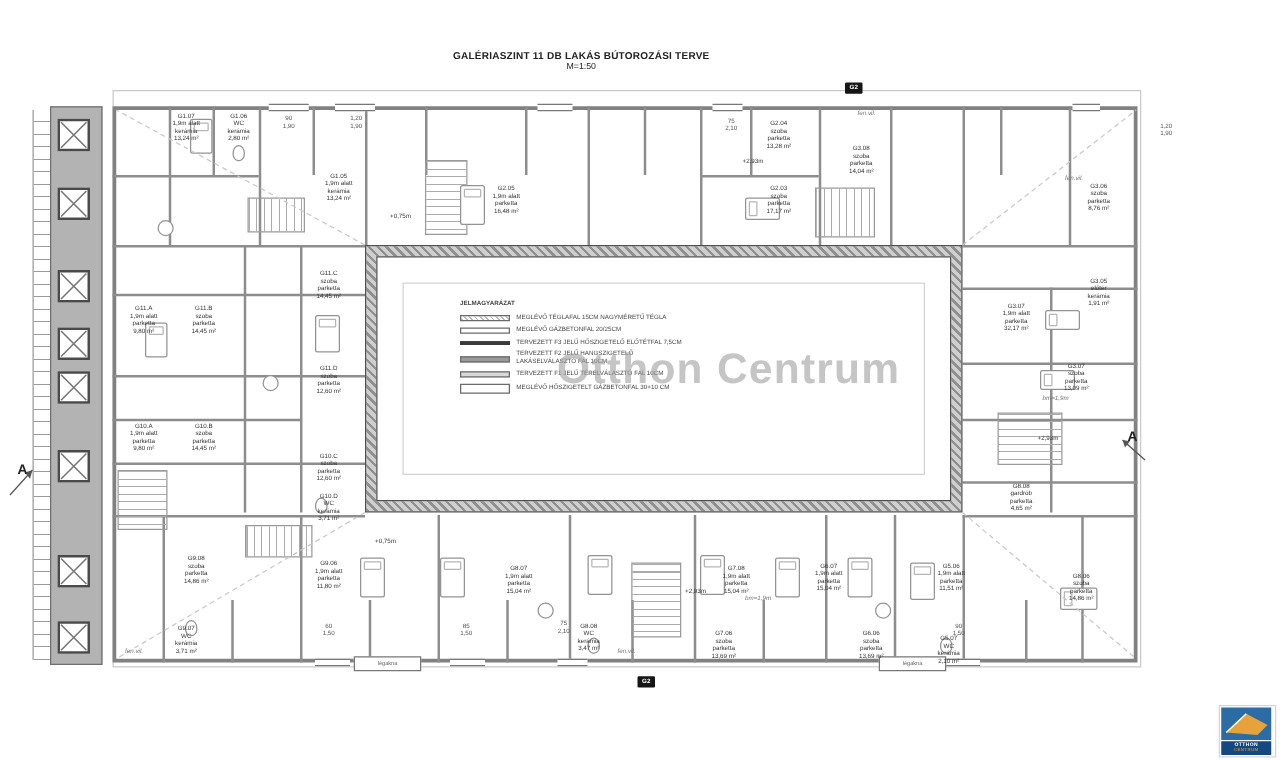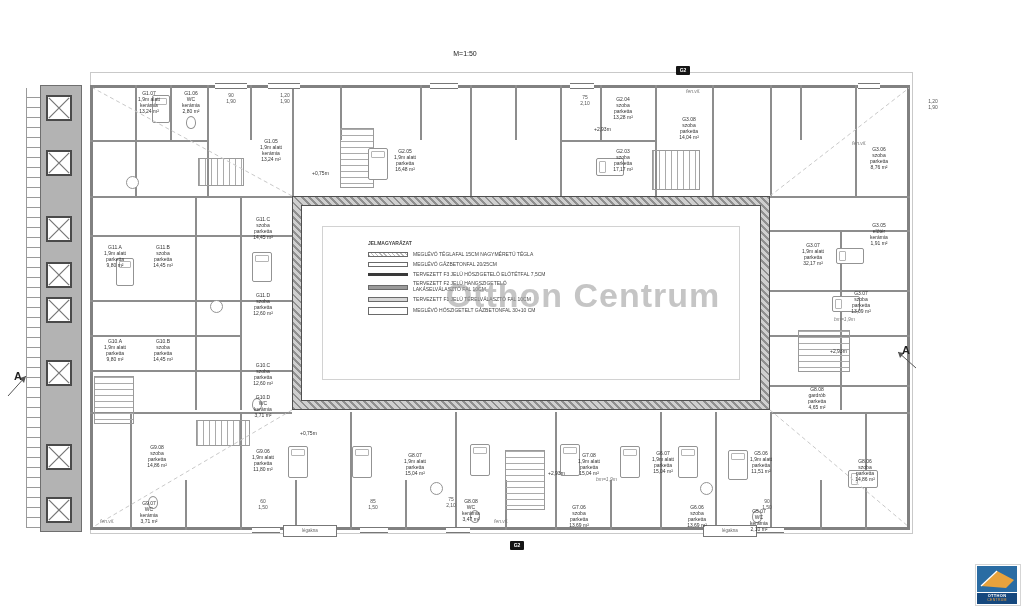--- a/index.html
+++ b/index.html
@@ -65,20 +65,21 @@
   .logo-bar{position:absolute;left:1px;bottom:1px;width:40px;height:11px;background:#15487e;text-align:center;}
   .logo-bar .l1{display:block;font-size:4px;line-height:5px;color:#fff;font-weight:bold;letter-spacing:.3px;}
   .logo-bar .l2{display:block;font-size:3.5px;line-height:4px;color:#f0a23c;letter-spacing:.3px;}
   svg.overlay{left:0;top:0;z-index:8;pointer-events:none;}
 </style>
 </head>
 <body>
 
 <div class="canvas">
 
+  <div class="abs title">GALÉRIASZINT 11 DB LAKÁS BÚTOROZÁSI TERVE</div>
   <div class="abs scale">M=1:50</div>
 
   <div class="abs boundary"></div>
   <div class="abs building"></div>
 
   <div class="abs ladder"></div>
   <div class="abs gallery"></div>
   <div class="abs xbox" style="left:46px;top:95px">
       <svg viewBox="0 0 26 26">
         <path d="M1 1 L25 25 M25 1 L1 25" stroke="#777" stroke-width="1.5" fill="none"></path>

